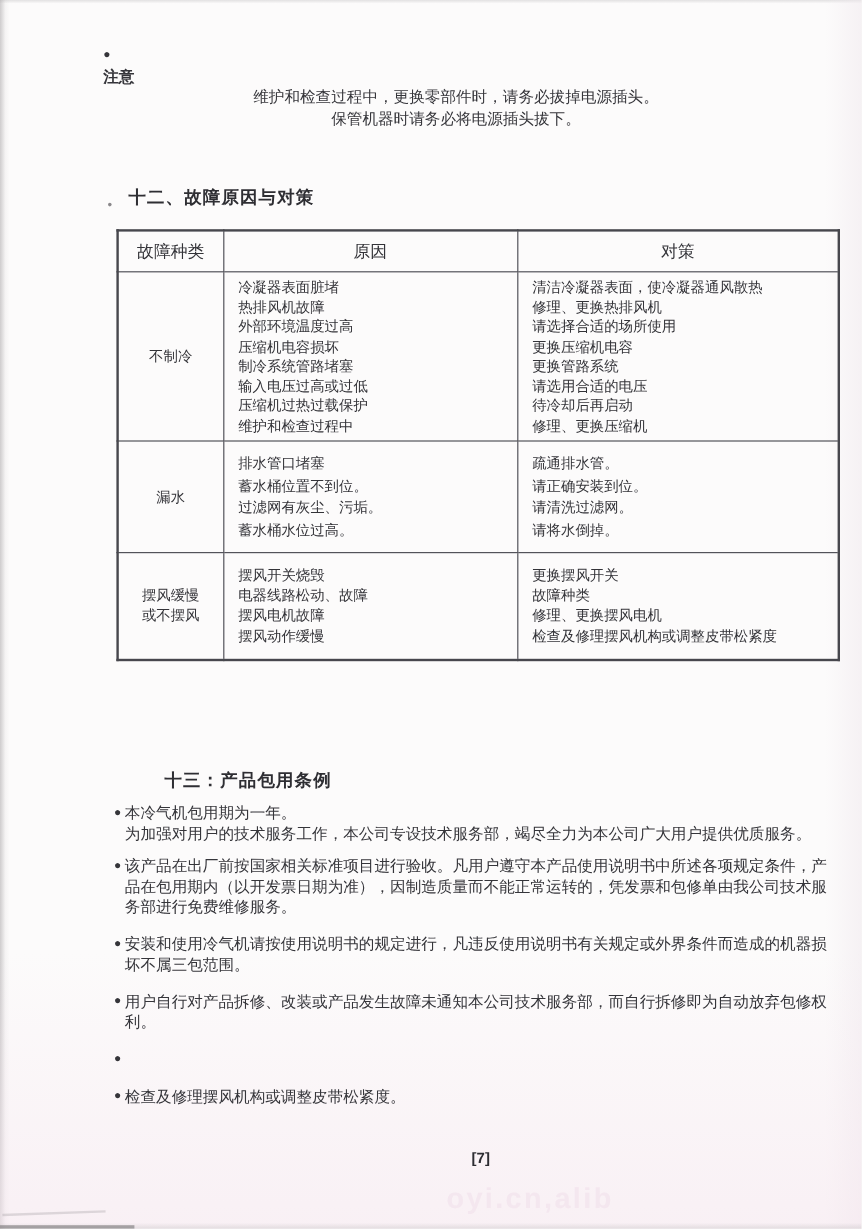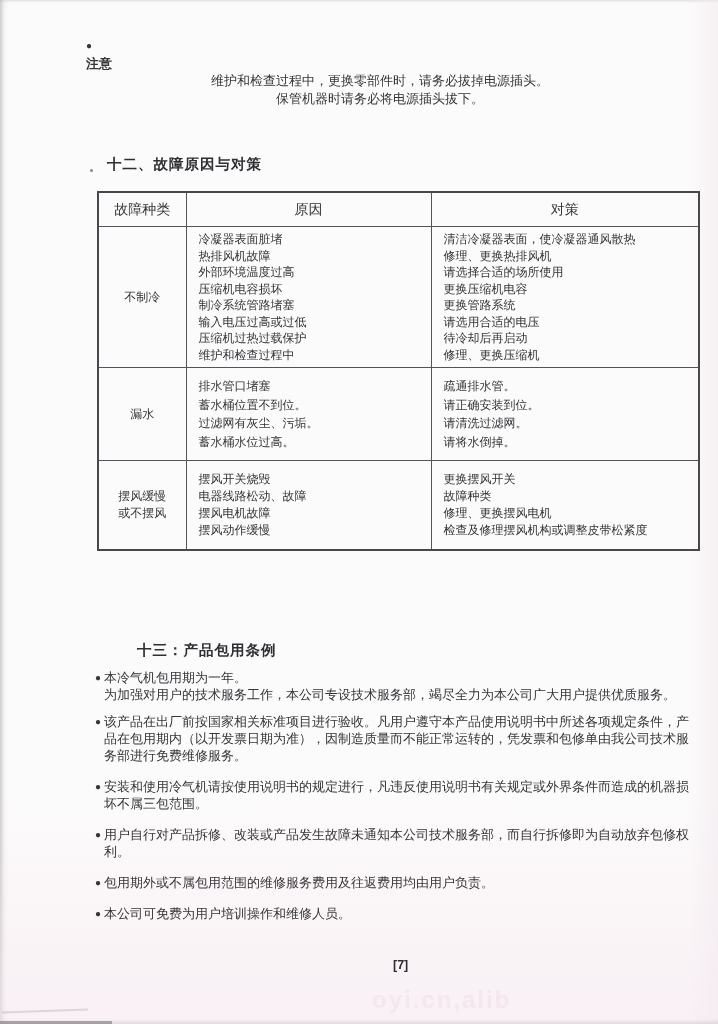--- a/index.html
+++ b/index.html
@@ -168,24 +168,23 @@
     <div class="bullet-row">
       <span class="marker">●</span>
       <div class="pre">安装和使用冷气机请按使用说明书的规定进行，凡违反使用说明书有关规定或外界条件而造成的机器损坏不属三包范围。</div>
     </div>
     <div class="bullet-row">
       <span class="marker">●</span>
       <div class="pre">用户自行对产品拆修、改装或产品发生故障未通知本公司技术服务部，而自行拆修即为自动放弃包修权利。</div>
     </div>
     <div class="bullet-row">
       <span class="marker">●</span>
-      <div class="pre">包用期外或不属包用范围的维修服务费用及往返费用均由用户负责。</div>
     </div>
     <div class="bullet-row">
       <span class="marker">●</span>
-      <div class="pre">本公司可免费为用户培训操作和维修人员。</div>
+      <div class="pre">检查及修理摆风机构或调整皮带松紧度。</div>
     </div>
   </div>
 
   <div class="page-number">[7]</div>
   <div class="watermark">oyi.cn,alib</div>
 
 </div>
 
 </body></html>

